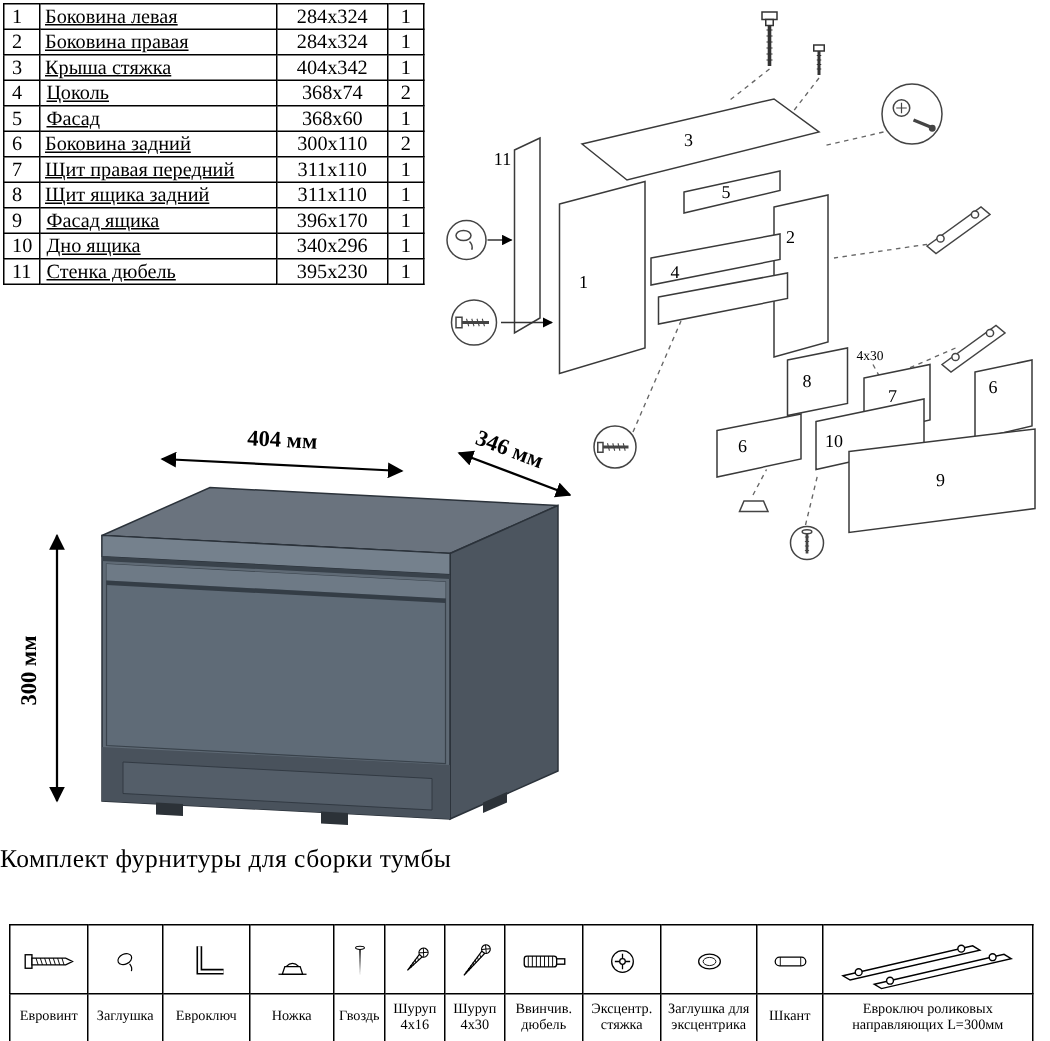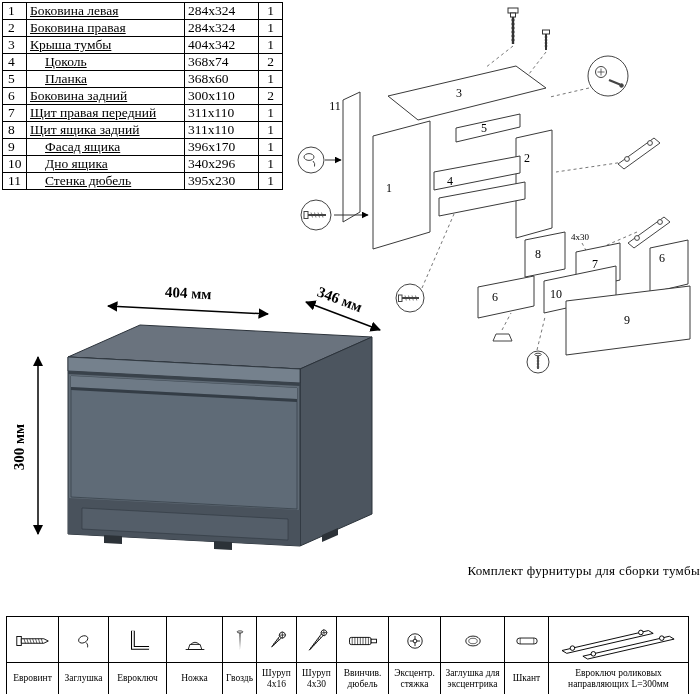--- a/index.html
+++ b/index.html
@@ -11,36 +11,36 @@
   .page { position:absolute; inset:0; background:#fff; }
 
   
   .parts-table { position:absolute; left:2px; top:2px; border-collapse:collapse; }
   .parts-table td {
     border:1px solid #000; font-size:13.5px; line-height:16px;
     height:17px; padding:0 3px; white-space:nowrap;
   }
   .parts-table .col-num  { width:24px;  padding-left:5px; }
   .parts-table .col-name { width:158px;text-decoration:underline; }
-  .parts-table .col-size { width:74px; }
+  .parts-table .col-size { width:74px; text-align:center; }
   .parts-table .col-qty  { width:24px; text-align:center; }
-  .parts-table .indent   { padding-left:18px; }
+  .parts-table .indent   { padding-left:4px; }
 
   
   .diagram { position:absolute; left:288px; top:0; width:410px; height:394px; }
 
   
   .cabinet { position:absolute; left:8px; top:262px; width:400px; height:310px; }
 
   svg text { font-family:"Liberation Serif", serif; }
 
   
   .hw-title {
     position:absolute; left:0; top:563px; width:700px;
-    text-align:right; font-size:13px; letter-spacing:0.3px;
+    text-align:left; font-size:17px; letter-spacing:0.3px;
   }
   .hw-table { position:absolute; left:6px; top:616px; border-collapse:collapse; table-layout:fixed; }
   .hw-table td { border:1px solid #000; text-align:center; vertical-align:middle; padding:0; background:#fff; }
   .hw-icons td { height:46px; }
   .hw-icons svg { display:block; margin:2px auto 0 auto; }
   .hw-names td { height:32px; font-size:9.5px; line-height:10.5px; padding:1px 2px; vertical-align:middle; }
   .hw-qty td   { height:19px; font-size:13px; }
 </style>
 </head>
 <body>
@@ -56,33 +56,33 @@
         <td class="col-qty">1</td>
       </tr>
       <tr>
         <td class="col-num">2</td>
         <td class="col-name">Боковина правая</td>
         <td class="col-size">284x324</td>
         <td class="col-qty">1</td>
       </tr>
       <tr>
         <td class="col-num">3</td>
-        <td class="col-name">Крыша тумбы</td>
+        <td class="col-name">Крыша стяжка</td>
         <td class="col-size">404x342</td>
         <td class="col-qty">1</td>
       </tr>
       <tr>
         <td class="col-num">4</td>
         <td class="col-name indent">Цоколь</td>
         <td class="col-size">368x74</td>
         <td class="col-qty">2</td>
       </tr>
       <tr>
         <td class="col-num">5</td>
-        <td class="col-name indent">Планка</td>
+        <td class="col-name indent">Фасад</td>
         <td class="col-size">368x60</td>
         <td class="col-qty">1</td>
       </tr>
       <tr>
         <td class="col-num">6</td>
         <td class="col-name">Боковина задний</td>
         <td class="col-size">300x110</td>
         <td class="col-qty">2</td>
       </tr>
       <tr>

